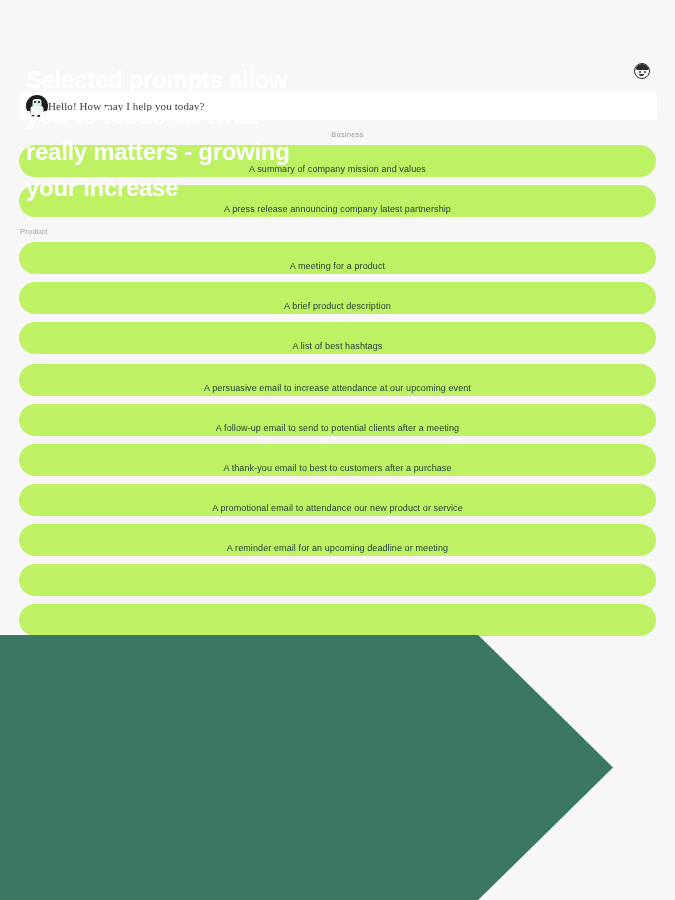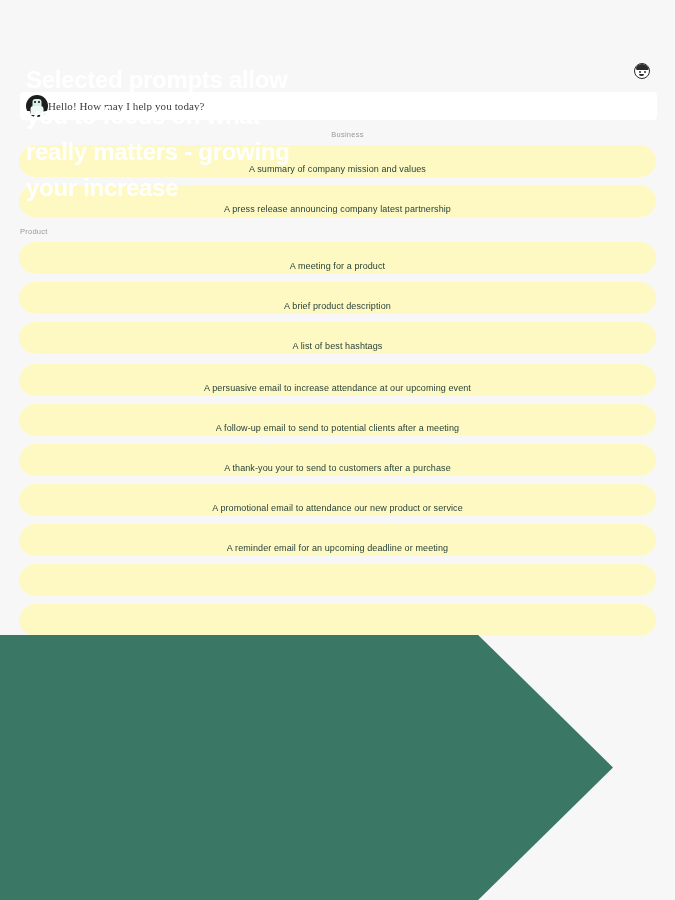--- a/index.html
+++ b/index.html
@@ -150,21 +150,21 @@
   .section-block:first-child .section-label { margin-top: 2px; text-align: center; }
 
   .prompt-btn {
     display: block;
     width: 637px;
     margin: 0 0 8px 19px;
     height: 32px;
     line-height: 32px;
     border: none;
     border-radius: 16px;
-    background: #fef9c3;
+    background: #bef264;
     color: #1f3b34;
     font-family: "Liberation Sans", sans-serif;
     font-size: 9px;
     letter-spacing: 0.1px;
     text-align: center;
     cursor: pointer;
     white-space: nowrap;
     overflow: hidden;
     text-overflow: ellipsis;
     padding: 8px 10px;
@@ -232,21 +232,21 @@
     <div class="section-block">
       <div class="section-label">Product</div>
       <button class="prompt-btn">A meeting for a product</button>
       <button class="prompt-btn">A brief product description</button>
       <button class="prompt-btn">A list of best hashtags</button>
     </div>
 
     <div class="section-block">
       <button class="prompt-btn">A persuasive email to increase attendance at our upcoming event</button>
       <button class="prompt-btn">A follow-up email to send to potential clients after a meeting</button>
-      <button class="prompt-btn">A thank-you your to send to customers after a purchase</button>
+      <button class="prompt-btn">A thank-you email to best to customers after a purchase</button>
       <button class="prompt-btn">A promotional email to attendance our new product or service</button>
       <button class="prompt-btn">A reminder email for an upcoming deadline or meeting</button>
       <button class="prompt-btn"></button>
       <button class="prompt-btn"></button>
     </div>
 
   </div>
 
   <div class="banner"></div>
   <div class="banner-headline">

